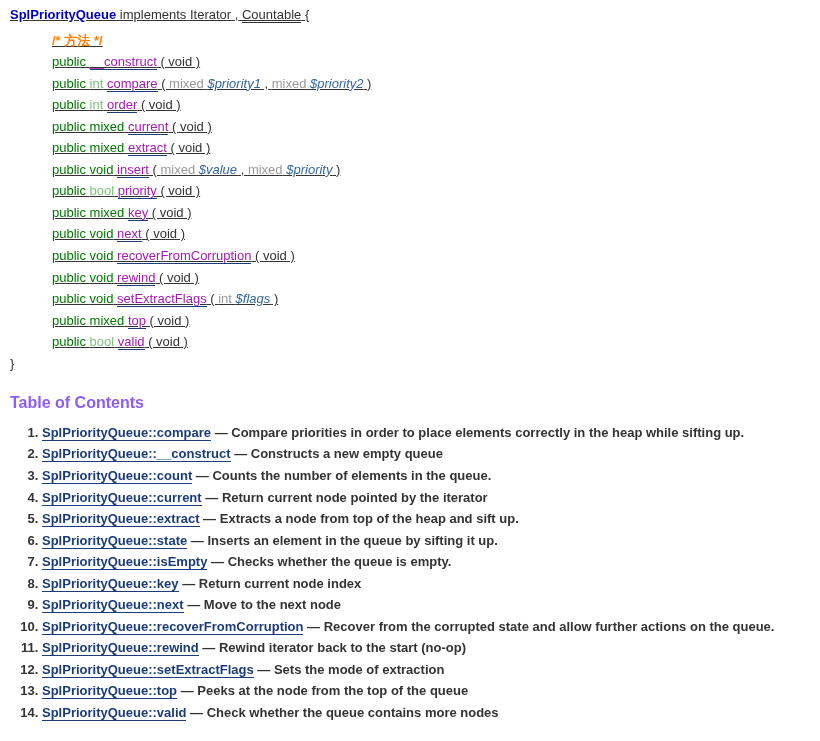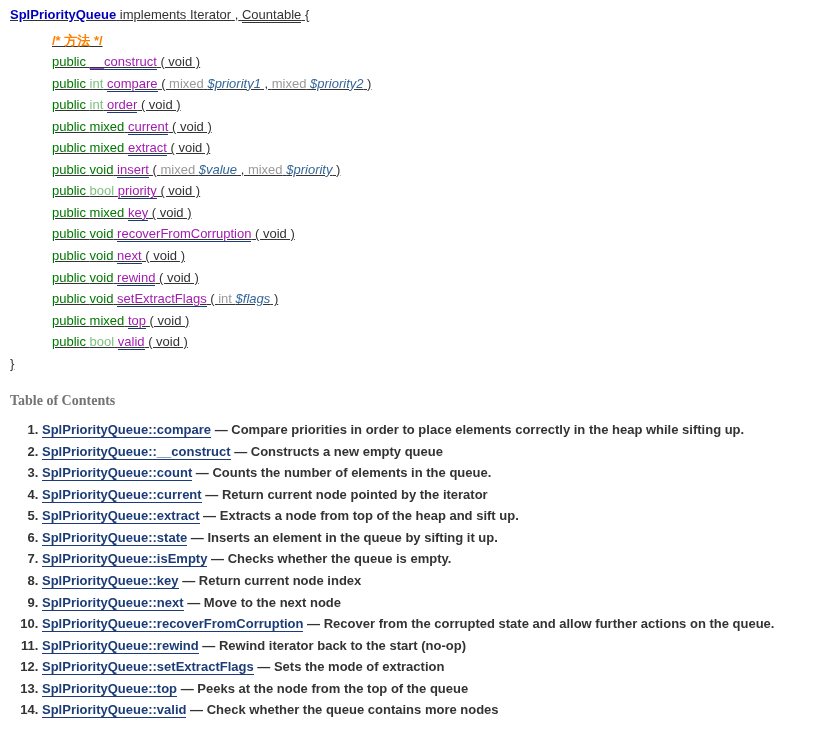--- a/index.html
+++ b/index.html
@@ -77,23 +77,23 @@
     color: #999;
   }
   .parameter {
     color: #336699;
     font-style: italic;
   }
   .close-brace {
     margin-top: 4px;
   }
   h3.toc-header {
-    color: #737373;
-    font-family: Liberation Serif, serif;
-    font-size: 14px;
+    color: #8b5cf6;
+    font-family: Liberation Sans, sans-serif;
+    font-size: 16px;
     font-weight: bold;
     margin: 18px 0 10px 0;
   }
   ol.toc {
     margin: 6px 0 0 0;
     padding-left: 32px;
     font-weight: bold;
   }
   ol.toc li {
     margin: 4px 0;
@@ -125,22 +125,22 @@
     <div class="comment">/* 方法 */</div>
     <div id="methods-container">
         <div class="method-row"><span class="modifier">public</span> <span class="methodname"><a href="#">__construct</a></span><span class="params"> ( void )</span></div>
         <div class="method-row"><span class="modifier">public</span> <span class="type-int">int</span> <span class="methodname"><a href="#">compare</a></span><span class="params"> ( <span class="param-type-mixed">mixed</span> <span class="parameter">$priority1</span> , <span class="param-type-mixed">mixed</span> <span class="parameter">$priority2</span> )</span></div>
         <div class="method-row"><span class="modifier">public</span> <span class="type-int">int</span> <span class="methodname"><a href="#">order</a></span><span class="params"> ( void )</span></div>
         <div class="method-row"><span class="modifier">public</span> <span class="type-mixed">mixed</span> <span class="methodname"><a href="#">current</a></span><span class="params"> ( void )</span></div>
         <div class="method-row"><span class="modifier">public</span> <span class="type-mixed">mixed</span> <span class="methodname"><a href="#">extract</a></span><span class="params"> ( void )</span></div>
         <div class="method-row"><span class="modifier">public</span> <span class="type-void">void</span> <span class="methodname"><a href="#">insert</a></span><span class="params"> ( <span class="param-type-mixed">mixed</span> <span class="parameter">$value</span> , <span class="param-type-mixed">mixed</span> <span class="parameter">$priority</span> )</span></div>
         <div class="method-row"><span class="modifier">public</span> <span class="type-bool">bool</span> <span class="methodname"><a href="#">priority</a></span><span class="params"> ( void )</span></div>
         <div class="method-row"><span class="modifier">public</span> <span class="type-mixed">mixed</span> <span class="methodname"><a href="#">key</a></span><span class="params"> ( void )</span></div>
+        <div class="method-row"><span class="modifier">public</span> <span class="type-void">void</span> <span class="methodname"><a href="#">next</a></span><span class="params"> ( void )</span></div>
         <div class="method-row"><span class="modifier">public</span> <span class="type-void">void</span> <span class="methodname"><a href="#">recoverFromCorruption</a></span><span class="params"> ( void )</span></div>
-        <div class="method-row"><span class="modifier">public</span> <span class="type-void">void</span> <span class="methodname"><a href="#">next</a></span><span class="params"> ( void )</span></div>
         <div class="method-row"><span class="modifier">public</span> <span class="type-void">void</span> <span class="methodname"><a href="#">rewind</a></span><span class="params"> ( void )</span></div>
         <div class="method-row"><span class="modifier">public</span> <span class="type-void">void</span> <span class="methodname"><a href="#">setExtractFlags</a></span><span class="params"> ( <span class="param-type-int">int</span> <span class="parameter">$flags</span> )</span></div>
         <div class="method-row"><span class="modifier">public</span> <span class="type-mixed">mixed</span> <span class="methodname"><a href="#">top</a></span><span class="params"> ( void )</span></div>
         <div class="method-row"><span class="modifier">public</span> <span class="type-bool">bool</span> <span class="methodname"><a href="#">valid</a></span><span class="params"> ( void )</span></div>
       </div>
   </div>
 
   <div class="close-brace brace">}</div>
 </div>
 

